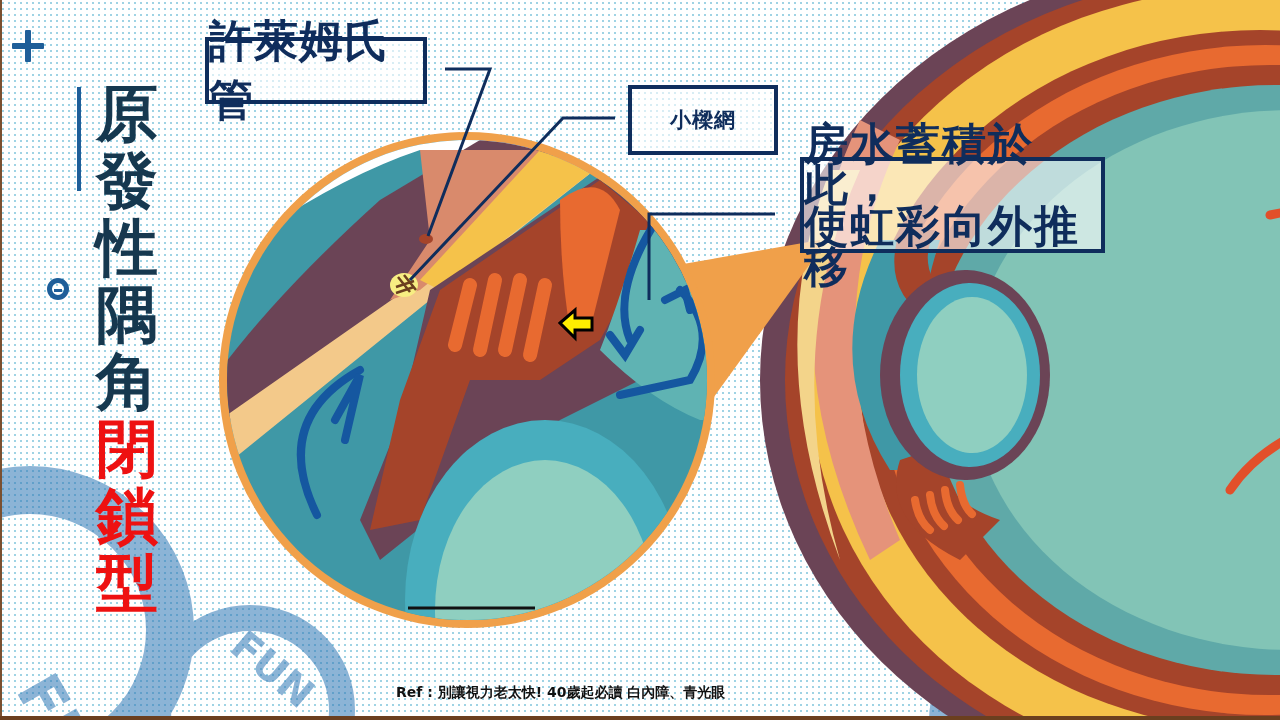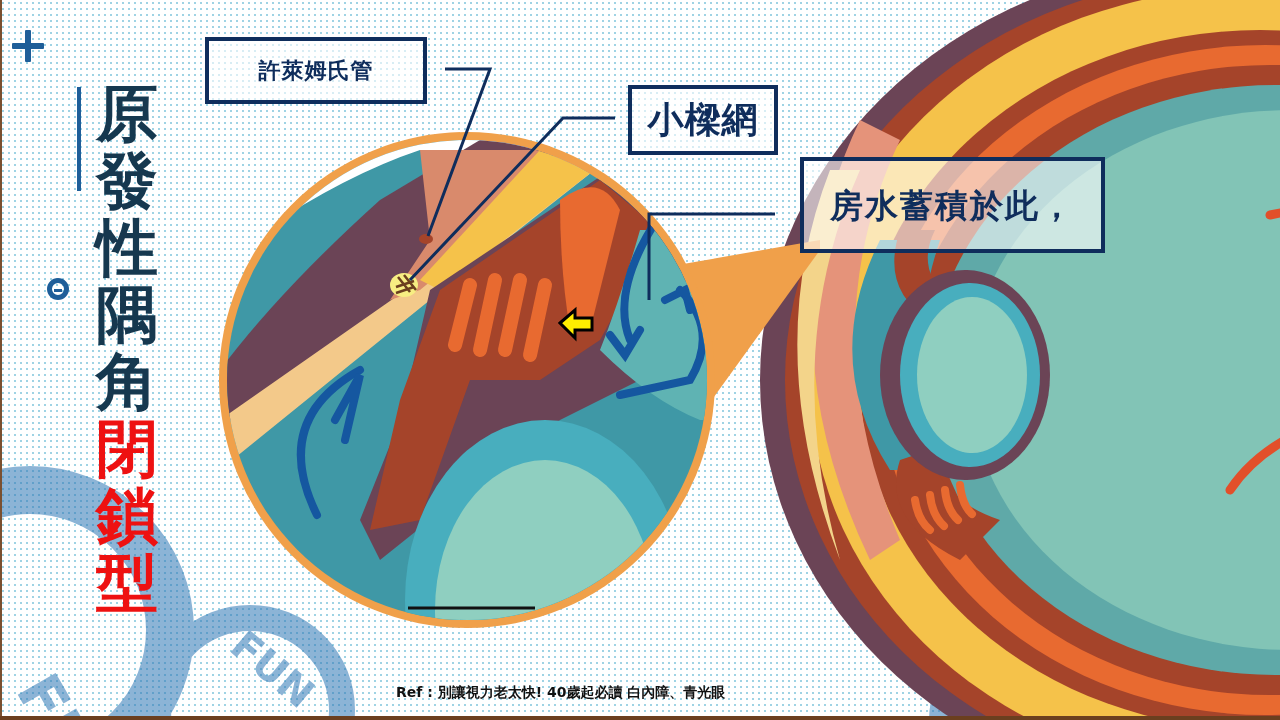--- a/index.html
+++ b/index.html
@@ -17,23 +17,23 @@
   .vline{left:77px;top:87px;width:4px;height:104px;background:#1f5e99;}
   .theta{left:47px;top:278px;width:22px;height:22px;border:5px solid #1f5e99;border-radius:50%;box-sizing:border-box;}
   .theta:after{content:"";position:absolute;left:2px;right:2px;top:6px;height:3px;background:#1f5e99;}
   .title{left:92px;top:80px;width:70px;display:flex;flex-direction:column;align-items:center;
     font-weight:bold;font-size:62px;line-height:67px;}
   .title .dark{color:#16384f;}
   .title .red{color:#ee1111;}
   .title span{display:block;}
   .label-box{background:rgba(255,255,255,0.6);border:4px solid #0f2d5c;color:#0f2d5c;
     font-weight:bold;display:flex;align-items:center;justify-content:center;box-sizing:border-box;}
-  .lb1{left:205px;top:37px;width:222px;height:67px;font-size:22px;letter-spacing:1px;}
-  .lb2{left:628px;top:85px;width:150px;height:70px;font-size:36px;letter-spacing:1px;}
-  .lb3{left:800px;top:157px;width:305px;height:96px;font-size:33px;line-height:41px;letter-spacing:2px;flex-direction:column;}
+  .lb1{left:205px;top:37px;width:222px;height:67px;font-size:44px;letter-spacing:1px;}
+  .lb2{left:628px;top:85px;width:150px;height:70px;font-size:21px;letter-spacing:1px;}
+  .lb3{left:800px;top:157px;width:305px;height:96px;font-size:44px;line-height:41px;letter-spacing:2px;flex-direction:column;}
   .ref{left:396px;top:684px;font-size:14px;font-weight:bold;color:#111;white-space:nowrap;}
   svg{position:absolute;left:0;top:0;}
 </style>
 </head>
 <body>
 
 <svg width="1280" height="720" viewBox="0 0 1280 720">
   <defs>
     <clipPath id="mag">
         <circle cx="467" cy="380" r="240"></circle>
@@ -150,15 +150,16 @@
 </div>
 
 <div class="abs label-box lb1">
   <span>許萊姆氏管</span>
 </div>
 <div class="abs label-box lb2">
   <span>小樑網</span>
 </div>
 <div class="abs label-box lb3">
   <span>房水蓄積於此，</span>
+  <span>使虹彩向外推移</span>
 </div>
 
 <div class="abs ref">Ref : 別讓視力老太快! 40歲起必讀 白內障、青光眼</div>
 
 </body></html>

